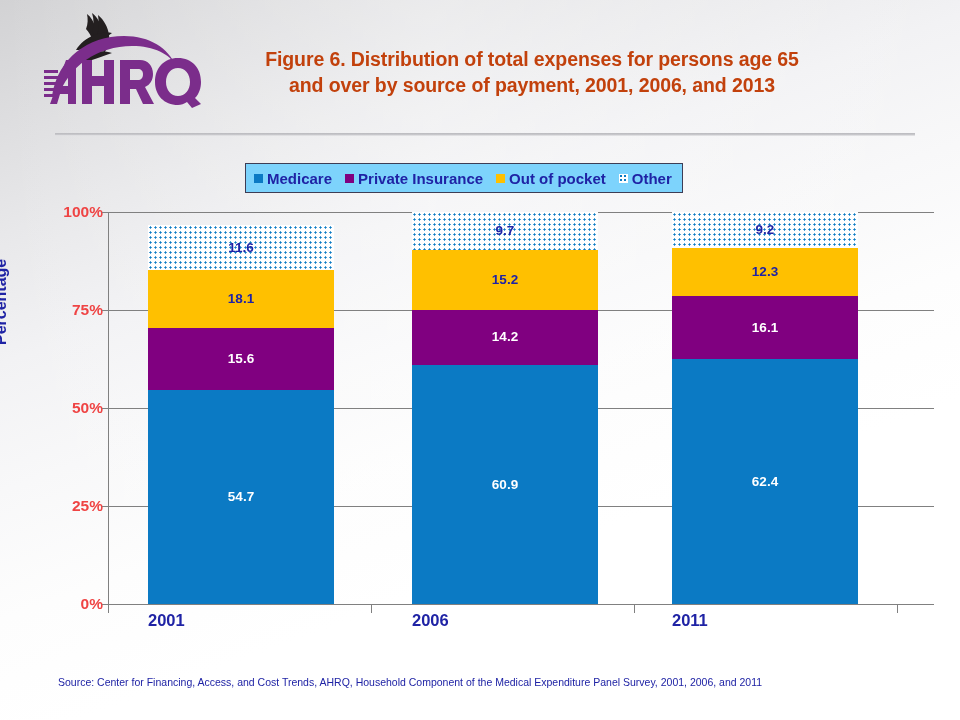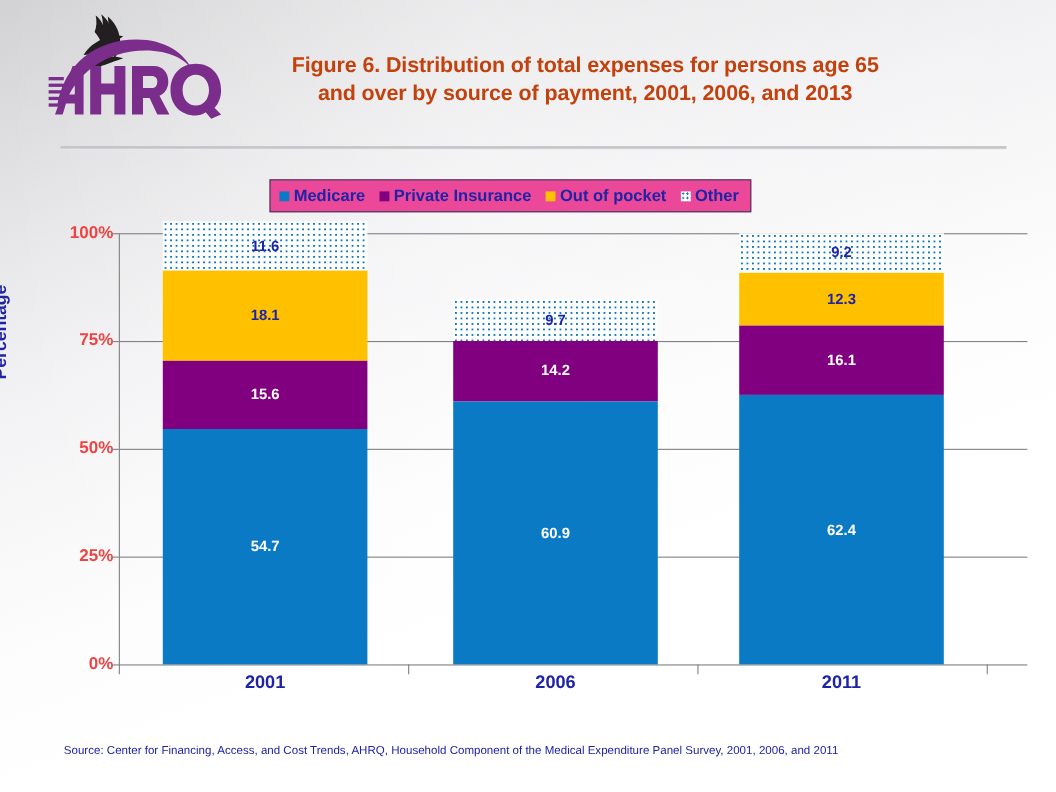--- a/index.html
+++ b/index.html
@@ -82,21 +82,21 @@
     height: 720px;
   }
 
   
   #legend {
     position: absolute;
     left: 245px;
     top: 163px;
     height: 23px;
     border: 1px solid #3d3d55;
-    background: #ec4899;
+    background: #7dd3fc;
     display: flex;
     align-items: center;
     padding: 14px 8px;
     box-sizing: border-box;
   }
   .legend-item {
     display: flex;
     align-items: center;
     margin-right: 13px;
     white-space: nowrap;
@@ -221,21 +221,20 @@
     width: 1px;
     height: 9px;
     background: #808080;
   }
   .xlabel {
     position: absolute;
     top: 611px;
     color: #1f23a5;
     font-weight: bold;
     font-size: 16.5px;
-    text-align: center;
     width: 186px;
   }
 
   
   #source {
     position: absolute;
     left: 58px;
     top: 676px;
     color: #1f23a5;
     font-size: 10.5px;
@@ -327,34 +326,37 @@
     <div class="gridline" style="top:0px"></div>
     <div class="gridline" style="top:98px"></div>
     <div class="gridline" style="top:196px"></div>
     <div class="gridline" style="top:294px"></div>
     <div class="gridline baseline" style="top:392px"></div>
 
     <div class="bar" style="left:40px">
       <div class="seg seg-other" style="height:45.5px">
         <span class="seg-label lbl-blue">11.6</span>
       </div>
-      <div class="seg seg-oop" style="height:82px">
+      <div class="seg seg-oop" style="height:58px">
         <span class="seg-label lbl-blue">18.1</span>
       </div>
       <div class="seg seg-private" style="height:61.2px">
         <span class="seg-label lbl-white">15.6</span>
       </div>
       <div class="seg seg-medicare" style="height:214.4px">
         <span class="seg-label lbl-white">54.7</span>
       </div>
     </div>
 
     <div class="bar" style="left:304px">
       <div class="seg seg-other" style="height:38.0px">
         <span class="seg-label lbl-blue">9.7</span>
+      </div>
+      <div class="seg seg-oop" style="height:59.6px">
+        <span class="seg-label lbl-blue">15.2</span>
       </div>
       <div class="seg seg-private" style="height:55.7px">
         <span class="seg-label lbl-white">14.2</span>
       </div>
       <div class="seg seg-medicare" style="height:238.7px">
         <span class="seg-label lbl-white">60.9</span>
       </div>
     </div>
 
     <div class="bar" style="left:564px">

